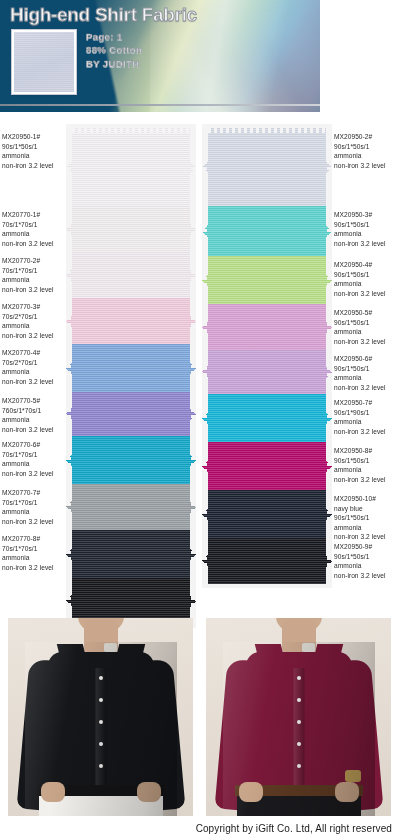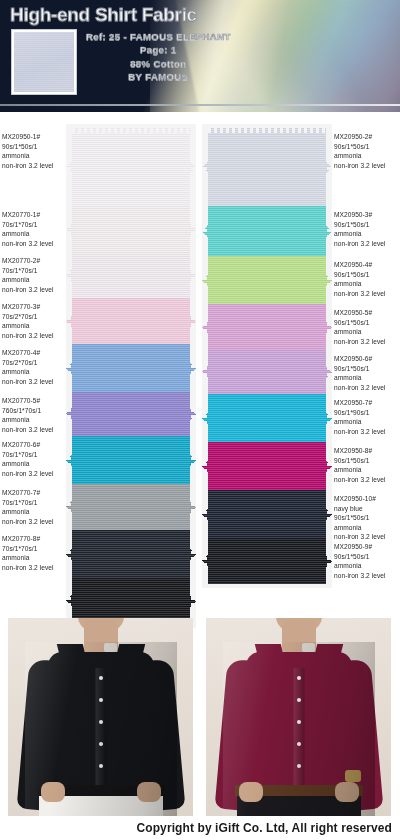--- a/index.html
+++ b/index.html
@@ -11,25 +11,24 @@
     height: 840px;
     background: #ffffff;
     font-family: "Liberation Sans", sans-serif;
     overflow: hidden;
     position: relative;
   }
 
   
   .header {
     position: relative;
-    width: 400px;
+    width: 320px;
     height: 112px;
     overflow: hidden;
-    background: #0f172a;
-    text-align: center;
+    background: #0c4a6e;
   }
   .header-bg {
     position: absolute;
     inset: 0;
     background:
       linear-gradient(112deg,
         rgba(255,255,255,0) 0%,
         rgba(255,255,255,0) 42%,
         rgba(255,244,170,0.75) 55%,
         rgba(255,255,210,0.55) 62%,
@@ -391,44 +390,43 @@
   .footer {
     position: absolute;
     left: 0;
     bottom: 4px;
     width: 400px;
     text-align: right;
     padding-right: 8px;
     box-sizing: border-box;
   }
   .footer span {
-    font-size: 12px;
-    font-weight: bold;
+    font-size: 10px;
+    font-weight: normal;
     color: #1a1a1a;
     letter-spacing: 0.1px;
   }
 </style>
 </head>
 <body>
 
 <div class="header">
   <div class="header-bg"></div>
   <div class="header-bg3"></div>
   <div class="header-bg2"></div>
   <div class="header-shine"></div>
 
   <div class="main-title">High-end Shirt Fabric</div>
 
   <div class="swatch-thumb"></div>
 
   <div class="header-meta">
-    <div>Ref: 25 - FAMOUS ELEPHANT</div>
     <div>Page: 1</div>
     <div>88% Cotton</div>
-    <div>BY FAMOUS</div>
+    <div>BY JUDITH</div>
   </div>
 
   <div class="header-rule"></div>
 </div>
 
 <div class="board">
   <div class="column left" id="col-left">
       <div class="swatch-stack">
         <div class="swatch" style="height: 78px; background: rgb(244, 241, 244);">
           <div class="zigzag-edge-l"></div>

